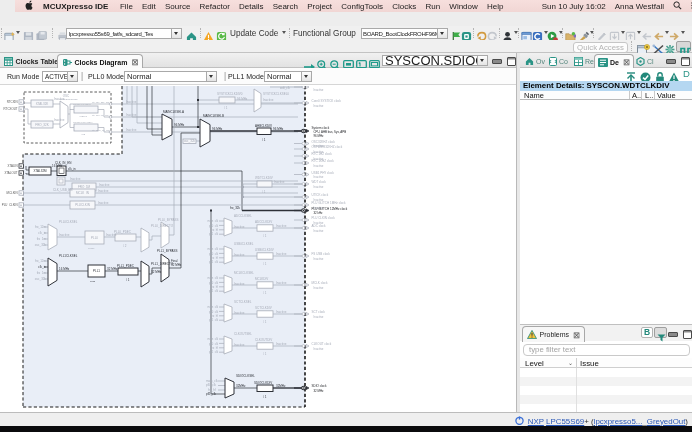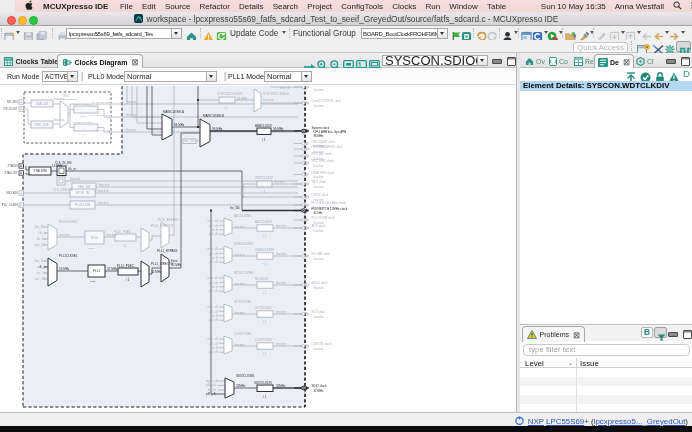--- a/index.html
+++ b/index.html
@@ -89,24 +89,24 @@
         <span class="mi">Edit</span>
         <span class="mi">Source</span>
         <span class="mi">Refactor</span>
         <span class="mi">Details</span>
         <span class="mi">Search</span>
         <span class="mi">Project</span>
         <span class="mi">ConfigTools</span>
         <span class="mi">Clocks</span>
         <span class="mi">Run</span>
         <span class="mi">Window</span>
-        <span class="mi">Table</span>
+        <span class="mi">Help</span>
       </div>
     <div id="mb-right">
-      <span>Sun 10 May 16:35</span>
+      <span>Sun 10 July 16:02</span>
       <span>Anna Westfall</span>
       <span>
         <svg width="9" height="9" viewBox="0 0 10 10">
             <circle cx="4" cy="4" r="3" fill="none" stroke="#222" stroke-width="1.1"></circle>
             <line x1="6.3" y1="6.3" x2="9" y2="9" stroke="#222" stroke-width="1.2"></line>
           </svg>
       </span>
       <span>
         <svg width="10" height="9" viewBox="0 0 10 9">
             <g stroke="#222" stroke-width="1">
@@ -117,34 +117,20 @@
             <g fill="#222">
               <circle cx="1" cy="2" r="0.7"></circle>
               <circle cx="1" cy="4.5" r="0.7"></circle>
               <circle cx="1" cy="7" r="0.7"></circle>
             </g>
           </svg>
       </span>
     </div>
   </div>
 
-  <div id="titlebar">
-    <span class="tlight" style="left:7px;background:#fe5f57;border:0.5px solid #e04640;"></span>
-    <span class="tlight" style="left:18px;background:#febc2e;border:0.5px solid #e0a123;"></span>
-    <span class="tlight" style="left:29px;background:#28c840;border:0.5px solid #1eaa33;"></span>
-    <div id="wintitle">
-      <span class="ticon">
-        <svg width="9" height="9" viewBox="0 0 9 9">
-            <rect x="0" y="0" width="9" height="9" rx="2" fill="#0e3a47"></rect>
-            <path d="M2 6.8 L4.5 2.2 L5.6 4.4 L6.4 3 L7.4 6.8" stroke="#35c4b5" stroke-width="1" fill="none"></path>
-          </svg>
-      </span>
-      <span>workspace - lpcxpresso55s69_fatfs_sdcard_Test_to_seeif_GreyedOut/source/fatfs_sdcard.c - MCUXpresso IDE</span>
-    </div>
-  </div>
 
   <div id="toolbar1">
       <span class="tsep" style="left:1px;"></span>
       <span class="ticn" style="left: 4px;"><svg width="11" height="11" viewBox="0 0 12 12">
           <rect x="1" y="2.5" width="9" height="8.5" rx="1" fill="#eef3f8" stroke="#8a97a5"></rect>
           <rect x="1" y="2.5" width="9" height="2.3" fill="#b9c9da" stroke="#8a97a5" stroke-width="0.5"></rect>
           <path d="M9.5 1 l0.7 1.8 1.8 0.7 -1.8 0.7 -0.7 1.8 -0.7 -1.8 -1.8 -0.7 1.8 -0.7 Z" fill="#e8b54c"></path>
         </svg></span>
       <span class="caret" style="left: 16px;"></span>
       <span class="ticn" style="left: 23px;"><svg width="11" height="11" viewBox="0 0 12 12">
@@ -873,20 +859,29 @@
               <path d="M6 0.5 L11.5 10.5 H0.5 Z" fill="#23897b"></path>
               <rect x="5.4" y="3.4" width="1.2" height="3.6" fill="#fff"></rect>
               <rect x="5.4" y="8" width="1.2" height="1.2" fill="#fff"></rect>
             </svg>
         </span>
         <span class="abs" style="left:163px;top:0px;font-size:9.5px;color:#2a9486;">D</span>
       </div>
 
       <div id="det-header">Element Details: SYSCON.WDTCLKDIV</div>
 
+      <div id="det-thead">
+        <span style="left:4px;">Name</span>
+        <span class="colline" style="left:109px;"></span>
+        <span style="left:112px;">A..</span>
+        <span class="colline" style="left:121px;"></span>
+        <span style="left:125px;">L..</span>
+        <span class="colline" style="left:134px;"></span>
+        <span style="left:137px;">Value</span>
+      </div>
 
 
       <div id="problems">
         <div class="tabbar" style="background:#f2f2f2;height:16px;border-bottom:none;">
           <div class="tab sel" style="left:2px;height:15px;background:#f7f7f7;">
             <span style="margin-right:3px;display:inline-flex;">
               <svg width="10" height="9" viewBox="0 0 12 11">
                   <path d="M6 0.5 L11.5 10.5 H0.5 Z" fill="#f0c33c" stroke="#23897b" stroke-width="1"></path>
                   <rect x="5.4" y="3.6" width="1.2" height="3.4" fill="#333"></rect>
                   <rect x="5.4" y="8" width="1.2" height="1.2" fill="#333"></rect>

